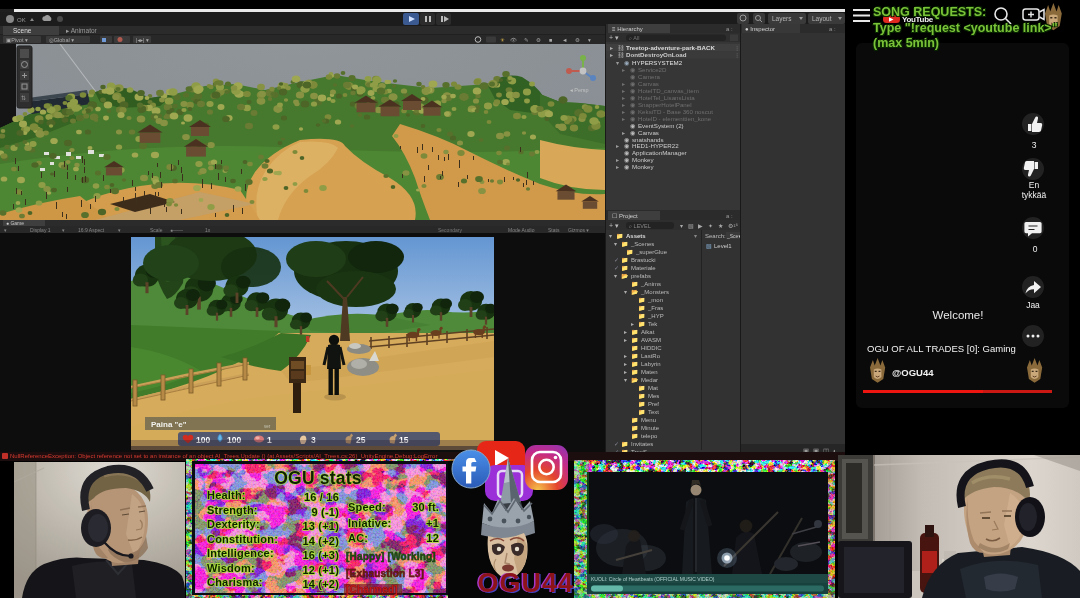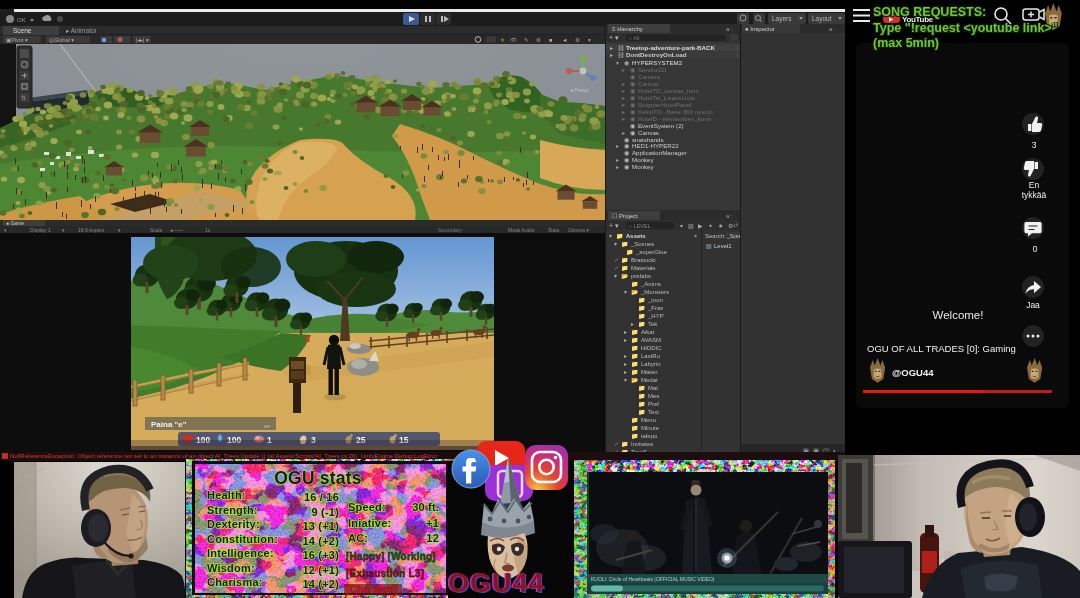--- a/index.html
+++ b/index.html
@@ -1444,21 +1444,21 @@
           <circle cx="69" cy="108" r="2.2" fill="#e8e0d0"></circle>
         <path d="M42 100 q8 -5 14 0" stroke="#8a4a3a" stroke-width="1.6" fill="none"></path>
         <path d="M62 99 q8 -5 14 1" stroke="#8a4a3a" stroke-width="1.6" fill="none"></path>
 
         <path d="M59 112 l-2 10 l5 1" fill="none" stroke="#a8876a" stroke-width="1.4"></path>
         <ellipse cx="60" cy="127" rx="6" ry="3.4" fill="#7a3a30"></ellipse>
         <path d="M48 118 q-4 6 0 12" stroke="#b09070" stroke-width="1.2" fill="none"></path>
       </g>
     </svg>
   </div>
-  <div class="abs" style="left:448px;top:113px;width:126px;height:30px;overflow:hidden;text-align:left;font-weight:bold;font-size:27px;letter-spacing:1px;color:#8c1418;text-shadow:-1.5px 0 #a438c8,1.2px 0.6px #4642c0;font-family:'Liberation Sans',sans-serif">OGU44</div>
+  <div class="abs" style="left:448px;top:113px;width:126px;height:30px;overflow:hidden;text-align:right;font-weight:bold;font-size:27px;letter-spacing:1px;color:#8c1418;text-shadow:-1.5px 0 #a438c8,1.2px 0.6px #4642c0;font-family:'Liberation Sans',sans-serif">OGU44</div>
   <div class="abs" id="mvid" style="left:574px;top:5px;width:261px;height:138px">
     <svg width="261" height="138" style="position:absolute">
       <rect width="261" height="138" filter="url(#borderN)"></rect>
       <rect width="261" height="138" filter="url(#fineN)" opacity="0.32"></rect>
 
       <rect x="13" y="12" width="241" height="102" fill="#0b0d10"></rect>
       <rect x="0" y="0" width="15" height="138" fill="#20c020" opacity="0.30"></rect>
       <rect x="254" y="0" width="7" height="138" fill="#d03010" opacity="0.25"></rect>
       <rect x="0" y="130" width="261" height="8" fill="#30c020" opacity="0.25"></rect>
       <g>

